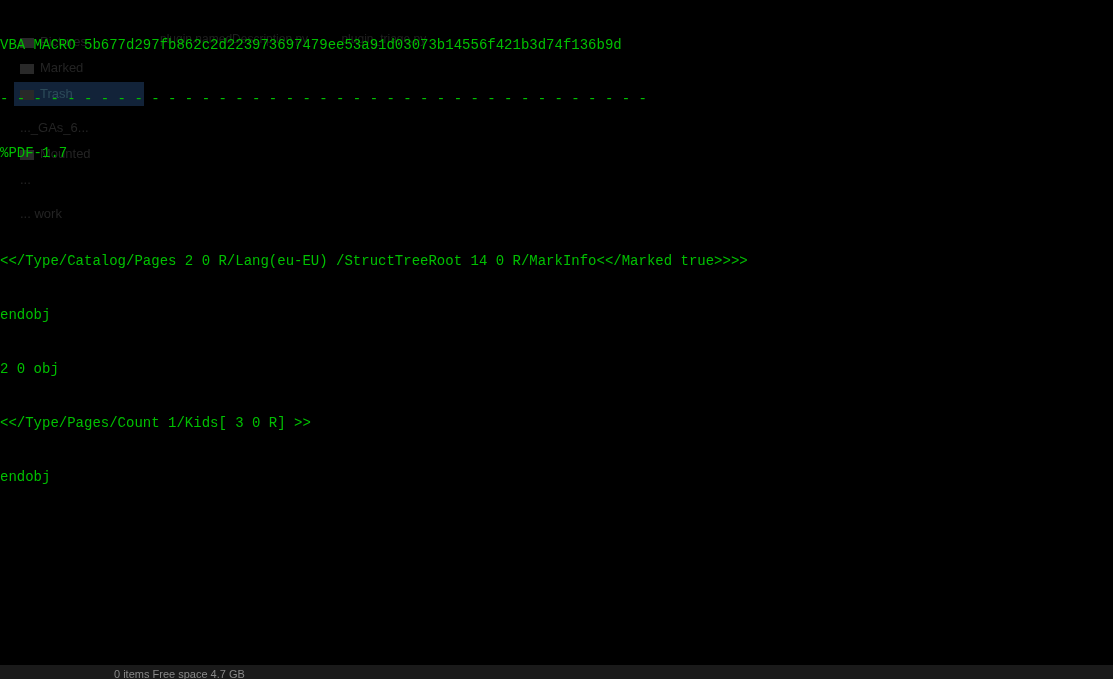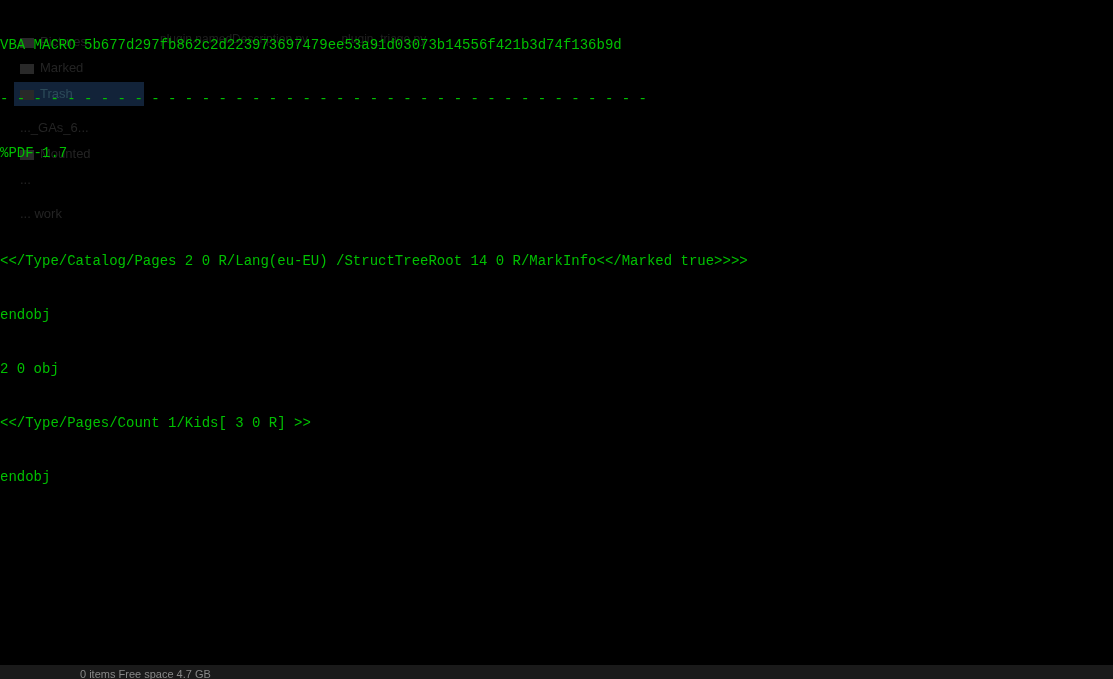--- a/index.html
+++ b/index.html
@@ -68,21 +68,21 @@
     .bottom-bar {
       position: absolute;
       bottom: 0;
       left: 0;
       width: 100%;
       height: 14px;
       background: #1a1a1a;
       color: #888;
       font-family: sans-serif;
       font-size: 11px;
-      padding-left: 80px;
+      padding-left: 114px;
     }
   </style>
 </head>
 <body>
 
 <div class="sidebar-ghost">
   <div><span class="icon-box"></span><span>Pictures</span></div>
   <div><span class="icon-box"></span><span>Marked</span></div>
   <div class="selected"><span class="icon-box"></span><span>Trash</span></div>
   <div style="height:6px"></div>

